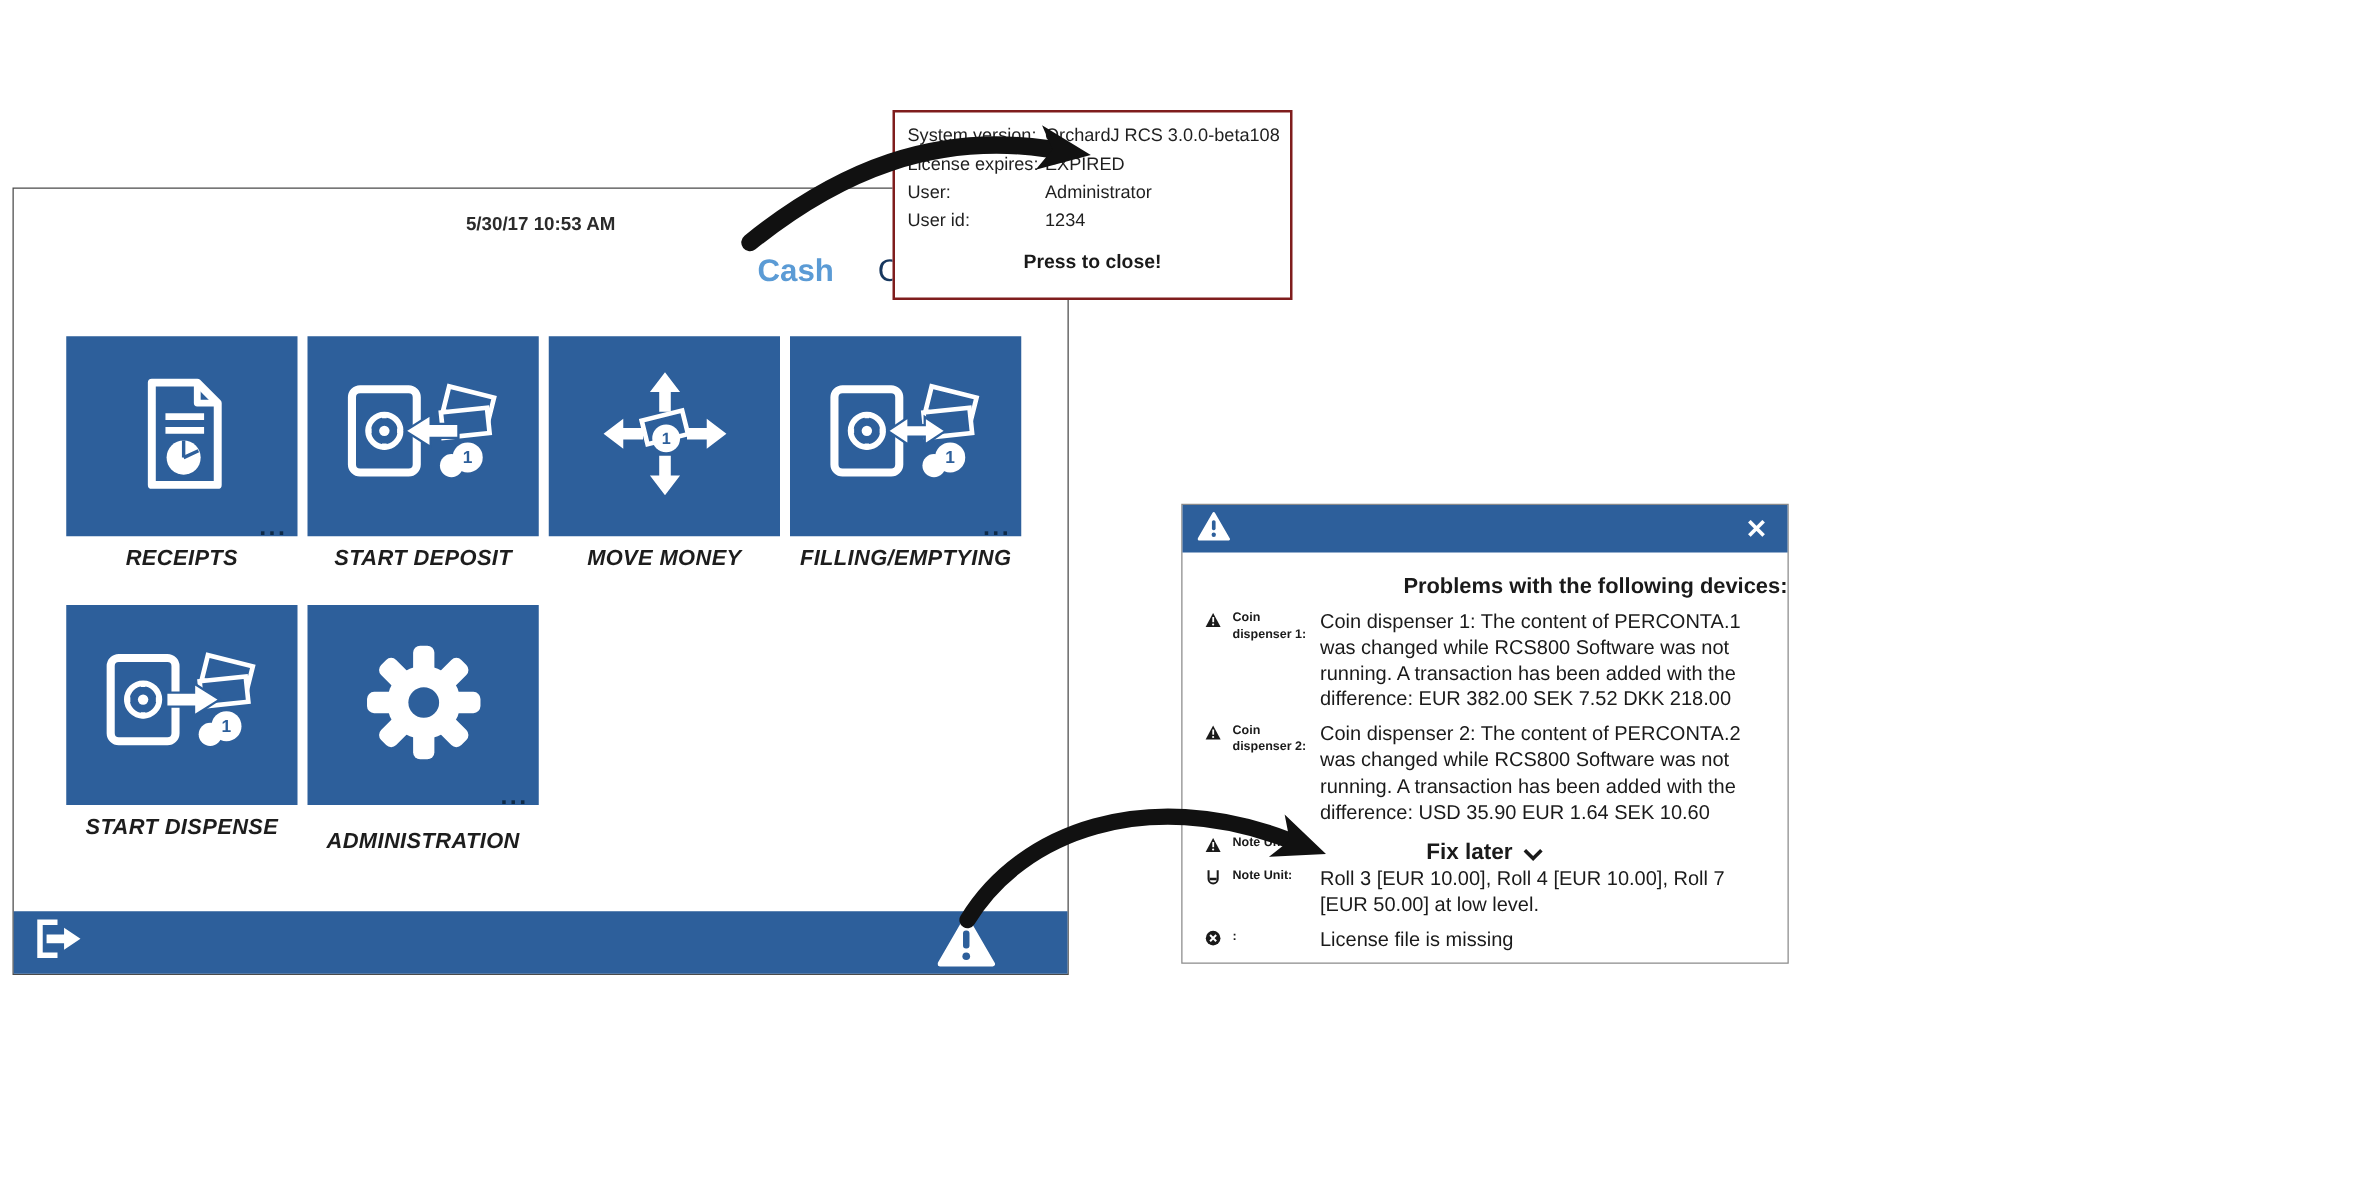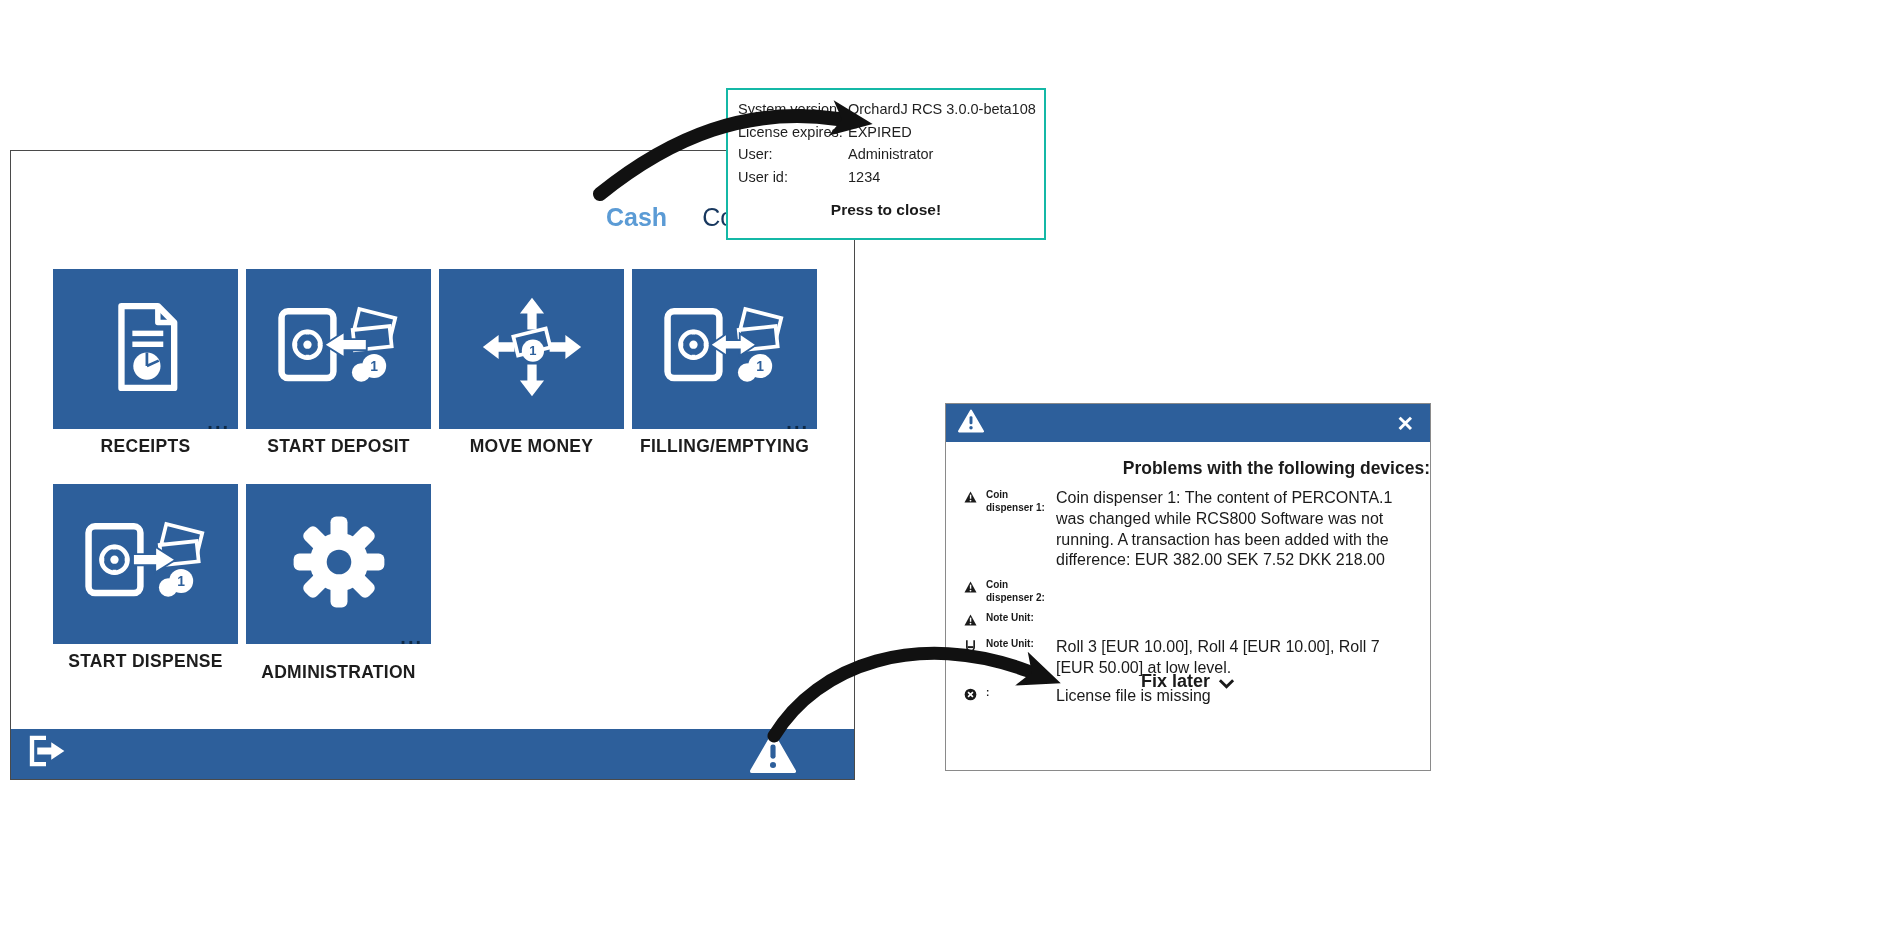--- a/index.html
+++ b/index.html
@@ -14,30 +14,30 @@
               font-size:15px; font-weight:600; color:#2b2b2b; }
   .logo { position:absolute; left:595px; top:52px; font-size:25px; white-space:nowrap; }
   .logo .l1 { color:var(--logo-light); font-weight:700;text-align:right; }
   .logo .l2 { color:var(--logo-dark); font-weight:400;margin-left:35px; }
 
   .tile { position:absolute; width:185px; height:160px; background:var(--blue);
           display:flex; align-items:center; justify-content:center; cursor:pointer; }
   .tile .dots { position:absolute; right:8px; bottom:2px; color:#0e2a47;
                 font-size:20px; font-weight:700; letter-spacing:2px; line-height:10px; }
   .tile-label { position:absolute; width:185px; text-align:center; font-size:17.5px;
-                font-weight:600; color:#1d1d1d; letter-spacing:0.3px; white-space:nowrap; }
+                font-weight:600; color:#1d1d1d; letter-spacing:0.3px; white-space:nowrap;font-style:italic; }
 
   .bottom-bar { position:absolute; left:0; bottom:0; width:100%; height:50px; background:var(--blue); }
   .bar-btn { position:absolute; top:4px; background:none; border:none; padding:0; cursor:pointer; }
   .exit-btn { left:14px; }
   .bar-warning { right:58px; top:2px; }
 
   
   .sys-popup { position:absolute; left:714px; top:88px; width:320px; height:152px;
-               background:#fff; border:2px solid #14b8a6; z-index:20; padding:8px 10px; cursor:pointer;margin-left:12px; }
+               background:#fff; border:2px solid #7f1d1d; z-index:20; padding:8px 10px; cursor:pointer; }
   .sys-row { display:flex; font-size:14.5px; color:#1f1f1f; line-height:22.5px; white-space:nowrap; }
   .sys-label { width:110px; flex:none; }
   .close-hint { text-align:center; font-weight:700; font-size:15.5px; margin-top:13px; }
 
   
   .prob-dialog { position:absolute; left:945px; top:403px; width:486px; height:368px;
                  background:#fff; border:1px solid #8a8a8a; z-index:10; }
   .prob-header { position:absolute; top:0; left:0; right:0; height:38px; background:var(--blue);
                  display:flex; align-items:center; justify-content:space-between; padding:0 12px; }
   .prob-close { background:none; border:none; color:#fff; font-size:21px; font-weight:700;
@@ -56,20 +56,21 @@
 
   
   .arrows { position:absolute; left:0; top:0; z-index:60; pointer-events:none; }
 </style>
 </head>
 <body>
 
 <div id="canvas">
 
   <div class="main-window">
+    <div class="datetime">5/30/17 10:53 AM</div>
 
     <div class="logo">
       <span class="l1">Cash</span><span class="l2">Con</span>
     </div>
 
     <div class="tile" style="left:42px; top:118px;">
       <span>
         <svg viewBox="0 0 110 110" width="100" height="100">
           <path d="M28 10 h40 l18 18 v72 h-58 z" fill="none" stroke="#fff" stroke-width="7" stroke-linejoin="round"></path>
           <path d="M68 10 v18 h18" fill="none" stroke="#fff" stroke-width="6" stroke-linejoin="round"></path>
@@ -254,20 +255,21 @@
       </div>
       <div class="prob-item">
         <span class="pi-icon">
           <svg viewBox="0 0 16 15" width="13" height="12">
               <path d="M8 0.5 L15.5 14.5 H0.5 Z" fill="#1a1a1a"></path>
               <rect x="7.2" y="4.5" width="1.8" height="5.2" fill="#fff"></rect>
               <circle cx="8" cy="12" r="1.1" fill="#fff"></circle>
             </svg>
         </span>
         <span class="pi-device">Coin dispenser 2:</span>
+        <span class="pi-msg">Coin dispenser 2: The content of PERCONTA.2 was changed while RCS800 Software was not running. A transaction has been added with the difference: USD 35.90 EUR 1.64 SEK 10.60</span>
       </div>
       <div class="prob-item">
         <span class="pi-icon">
           <svg viewBox="0 0 16 15" width="13" height="12">
               <path d="M8 0.5 L15.5 14.5 H0.5 Z" fill="#1a1a1a"></path>
               <rect x="7.2" y="4.5" width="1.8" height="5.2" fill="#fff"></rect>
               <circle cx="8" cy="12" r="1.1" fill="#fff"></circle>
             </svg>
         </span>
         <span class="pi-device">Note Unit:</span>

